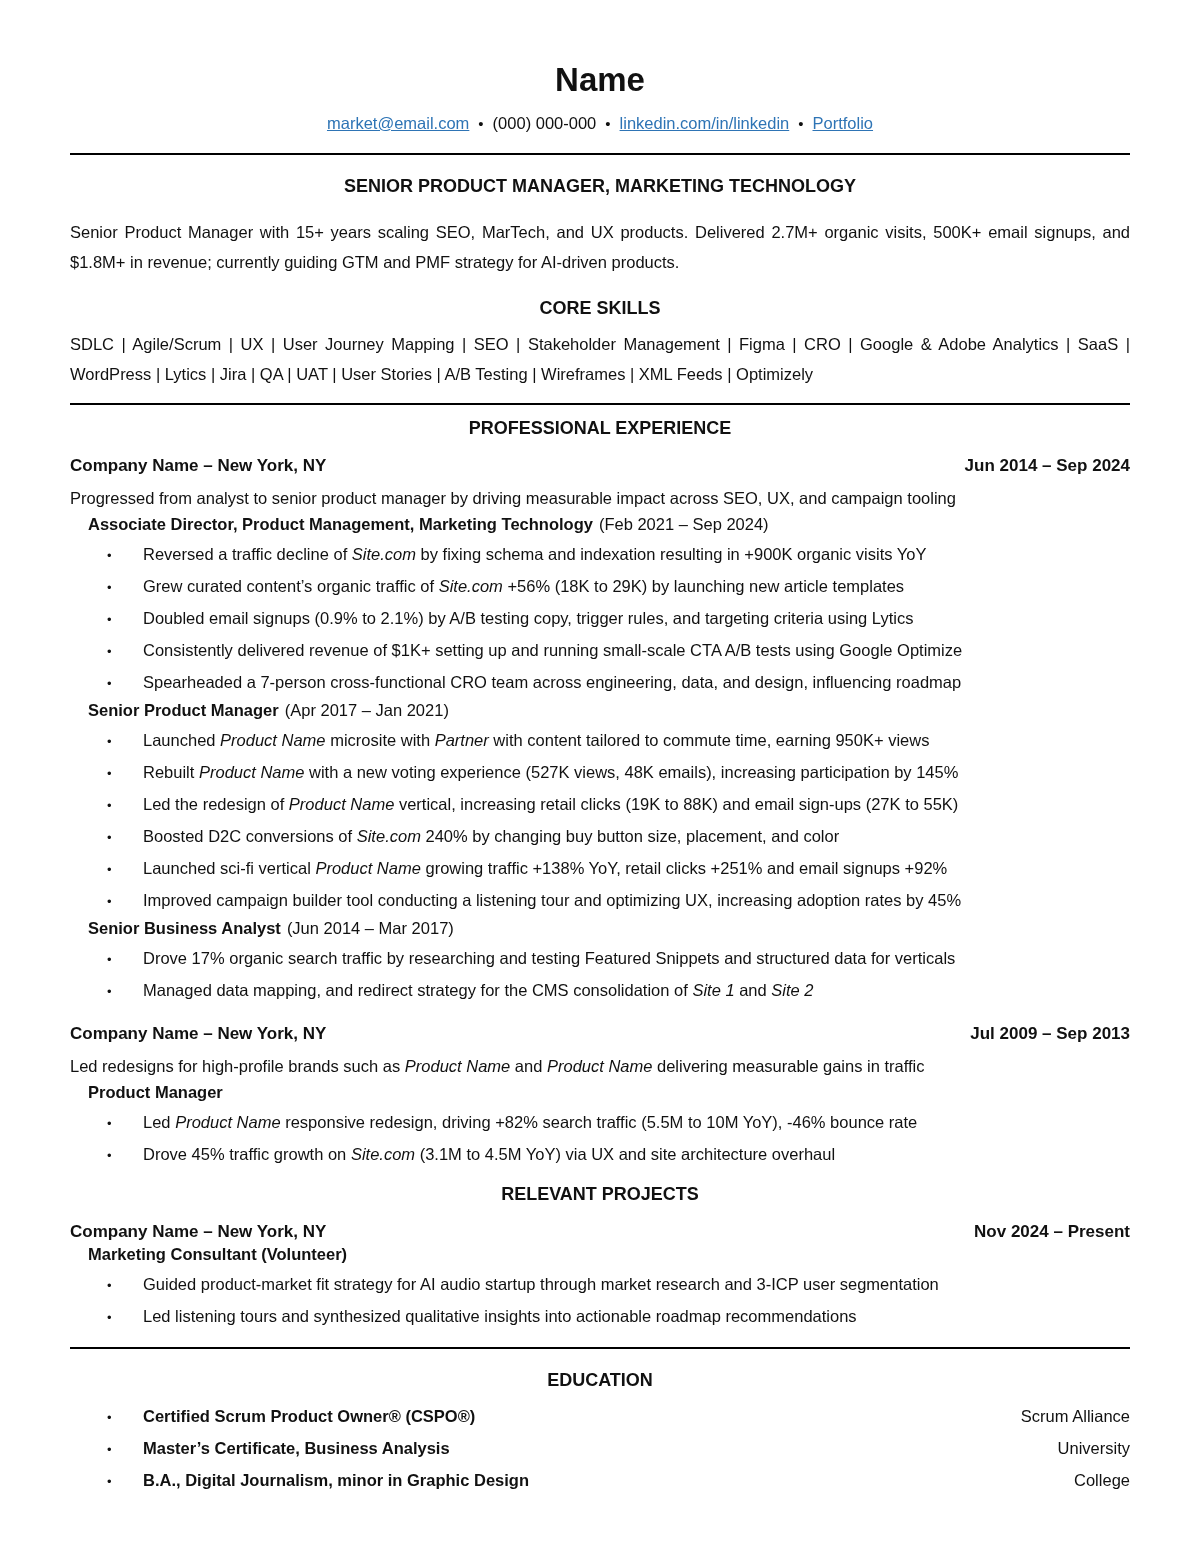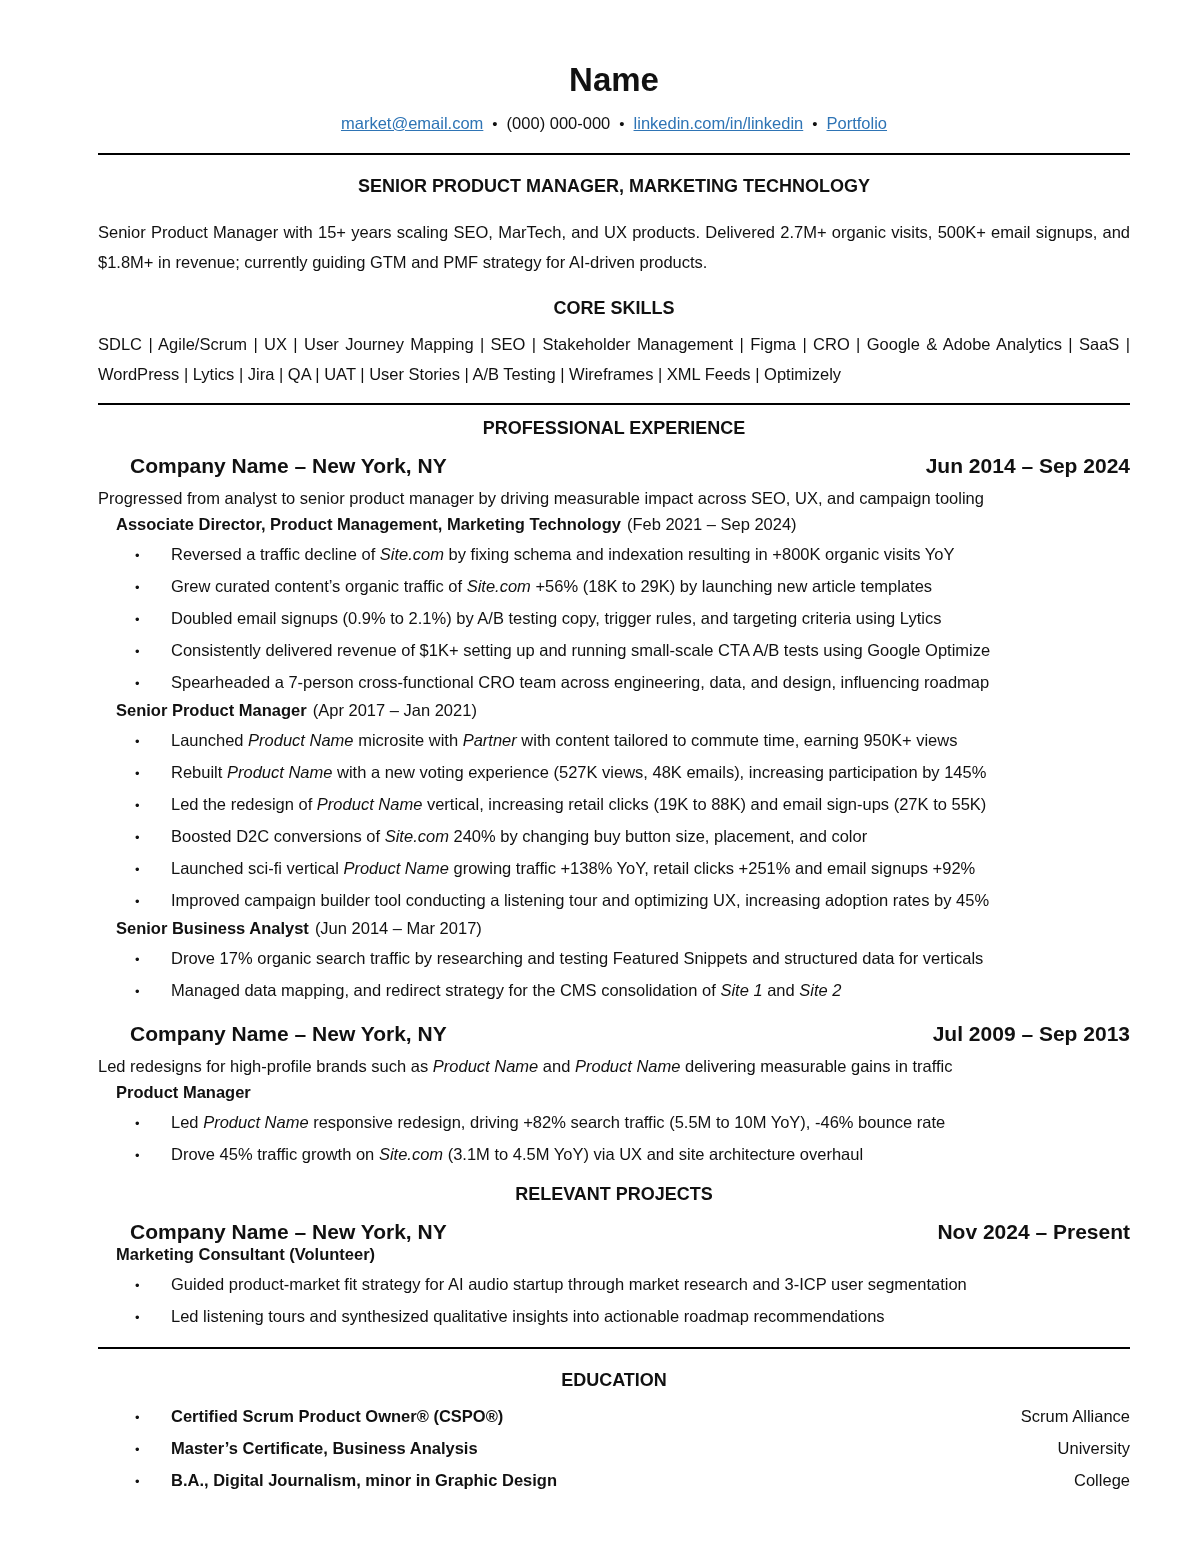--- a/index.html
+++ b/index.html
@@ -9,21 +9,21 @@
   }
   *{box-sizing:border-box;}
   html,body{margin:0;padding:0;}
   body{
     width:1200px;
     height:1553px;
     background:#ffffff;
     color:var(--ink);
     font-family:"Liberation Sans", sans-serif;
   }
-  .page{padding:62px 70px 0 98px;}
+  .page{padding:62px 70px 0 70px;}
 
   
   .name{
     margin:0;
     text-align:center;
     font-size:33px;
     line-height:36px;
     font-weight:700;
   }
   .contact{
@@ -58,24 +58,23 @@
   .body-text{font-size:16.5px;line-height:30px;}
   .para{margin:20px 0 0 0;text-align:justify;}
   .skills{margin:10px 0 0 0;text-align:justify;}
 
   
   .company-row{
     display:flex;
     justify-content:space-between;
     align-items:baseline;
     margin-top:16px;
-    font-size:21px;
+    font-size:17px;
     line-height:22px;
     font-weight:700;
-    margin-left:32px;
   }
   .company-summary{margin:6px 0 0 0;text-align:left;}
 
   
   .role-line{
     margin:0 0 0 18px;
     font-size:16.5px;
     line-height:22px;
   }
   .role-title{font-weight:700;}
@@ -123,21 +122,21 @@
     <span>Jun 2014 – Sep 2024</span>
   </div>
   <p class="company-summary body-text"><span>Progressed from analyst to senior product manager by driving measurable impact across SEO, UX, and campaign tooling</span></p>
 
   <div class="role-line">
     <span class="role-title">Associate Director, Product Management, Marketing Technology</span><span class="role-dates">(Feb 2021 – Sep 2024)</span>
   </div>
   <div class="bullets body-text">
     <div class="bullet-row">
         <span class="marker">•</span>
-        <span class="bullet-text"><span>Reversed a traffic decline of </span><i>Site.com</i><span> by fixing schema and indexation resulting in +800K organic visits YoY</span></span>
+        <span class="bullet-text"><span>Reversed a traffic decline of </span><i>Site.com</i><span> by fixing schema and indexation resulting in +900K organic visits YoY</span></span>
       </div>
     <div class="bullet-row">
         <span class="marker">•</span>
         <span class="bullet-text"><span>Grew curated content’s organic traffic of </span><i>Site.com</i><span> +56% (18K to 29K) by launching new article templates</span></span>
       </div>
     <div class="bullet-row">
         <span class="marker">•</span>
         <span class="bullet-text"><span>Doubled email signups (0.9% to 2.1%) by A/B testing copy, trigger rules, and targeting criteria using Lytics</span></span>
       </div>
     <div class="bullet-row">

